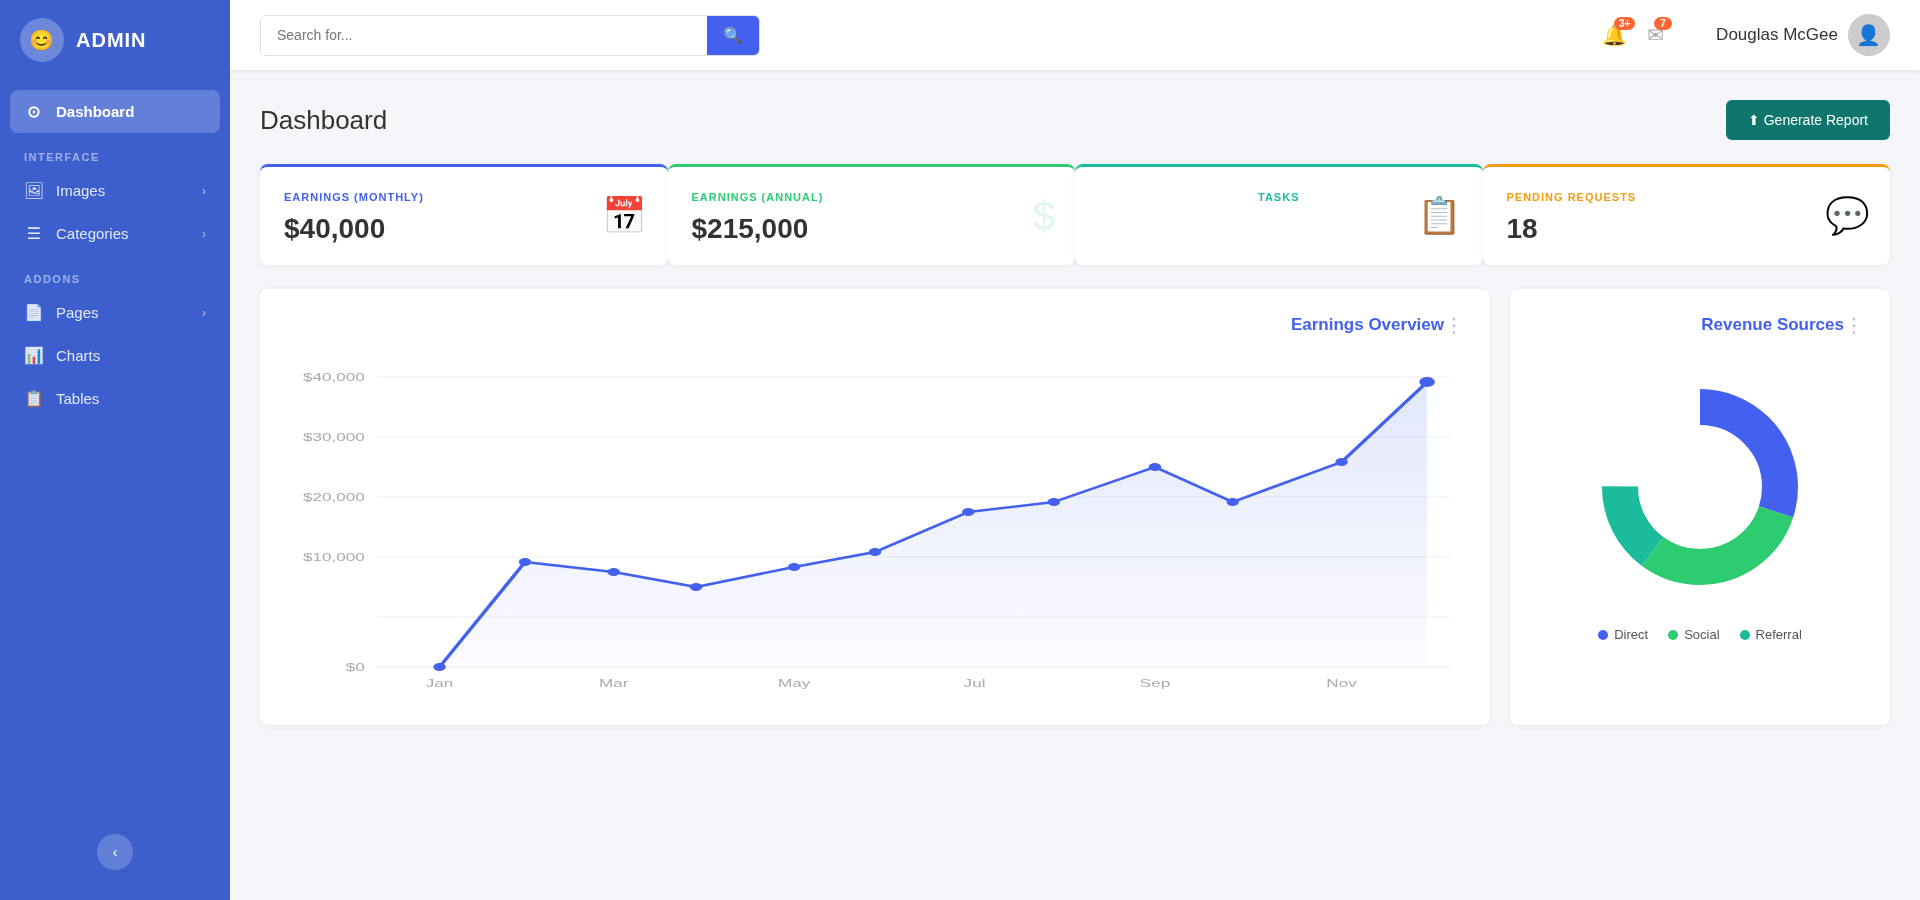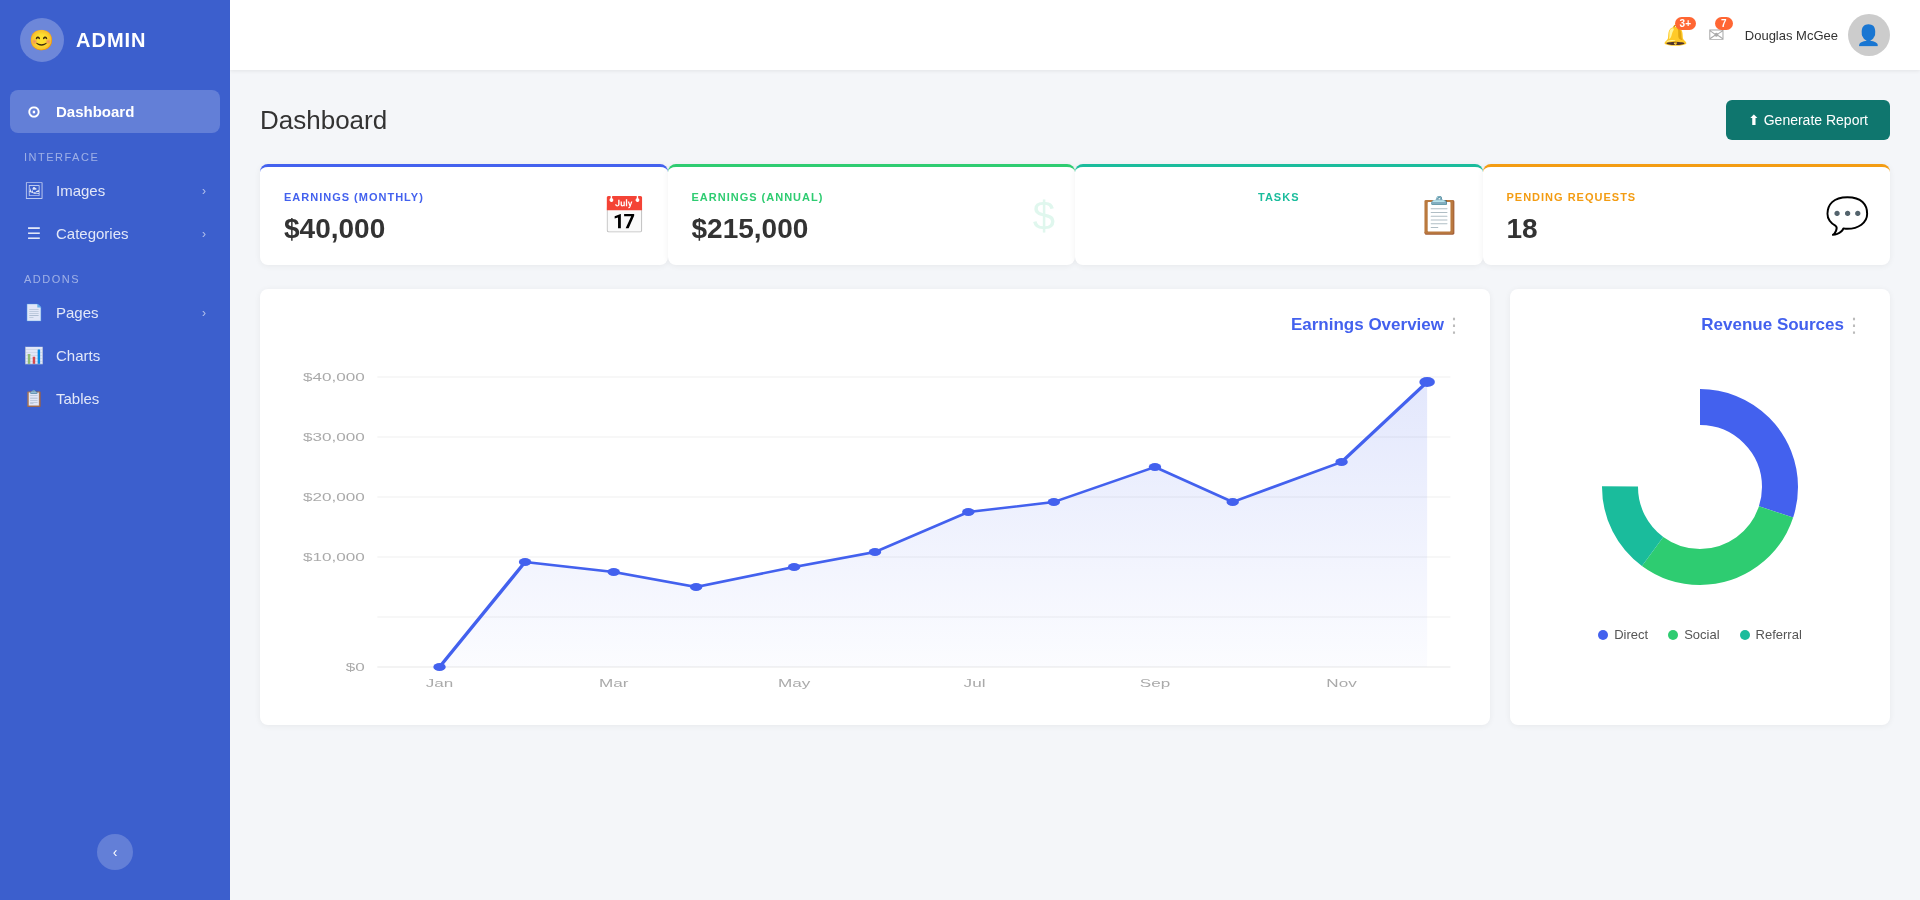--- a/index.html
+++ b/index.html
@@ -52,21 +52,21 @@
       background: rgba(255,255,255,0.2);
       color: white;
       font-weight: 600;
       border-radius: 8px;
       margin: 0 10px;
       padding: 12px 14px;
     }
     .sidebar-section-label {
       color: rgba(255,255,255,0.5);
       font-size: 11px;
-      font-weight: 400;
+      font-weight: 700;
       letter-spacing: 1.5px;
       padding: 18px 24px 6px;
       text-transform: uppercase;
     }
     .sidebar-item .chevron {
       margin-left: auto;
       font-size: 12px;
       opacity: 0.7;
     }
     .sidebar-icon { font-size: 16px; width: 20px; text-align: center; }
@@ -157,21 +157,21 @@
       padding: 1px 5px;
       min-width: 18px;
       text-align: center;
     }
     .badge.mail { background: #f63; }
     .user-info {
       display: flex;
       align-items: center;
       gap: 10px;
     }
-    .user-name { font-size: 13px; color: #333; font-weight: 500; }
+    .user-name { font-size: 17px; color: #333; font-weight: 500; margin-left: 32px; }
     .user-avatar {
       width: 42px;
       height: 42px;
       border-radius: 50%;
       background: #ccc;
       overflow: hidden;
       display: flex;
       align-items: center;
       justify-content: center;
       font-size: 20px;
@@ -363,20 +363,24 @@
       <span>Tables</span>
     </div>
   </nav>
 
   <div class="sidebar-collapse">‹</div>
 </aside>
 
 <div class="main">
 
   <header class="header">
+    <div class="search-wrapper">
+      <input class="search-input" type="text" placeholder="Search for..." style="">
+      <button class="search-btn">🔍</button>
+    </div>
 
     <div class="header-right">
       <div class="header-icon-wrap">
         <span class="header-icon">🔔</span>
         <span class="badge">3+</span>
       </div>
       <div class="header-icon-wrap">
         <span class="header-icon">✉</span>
         <span class="badge mail">7</span>
       </div>

